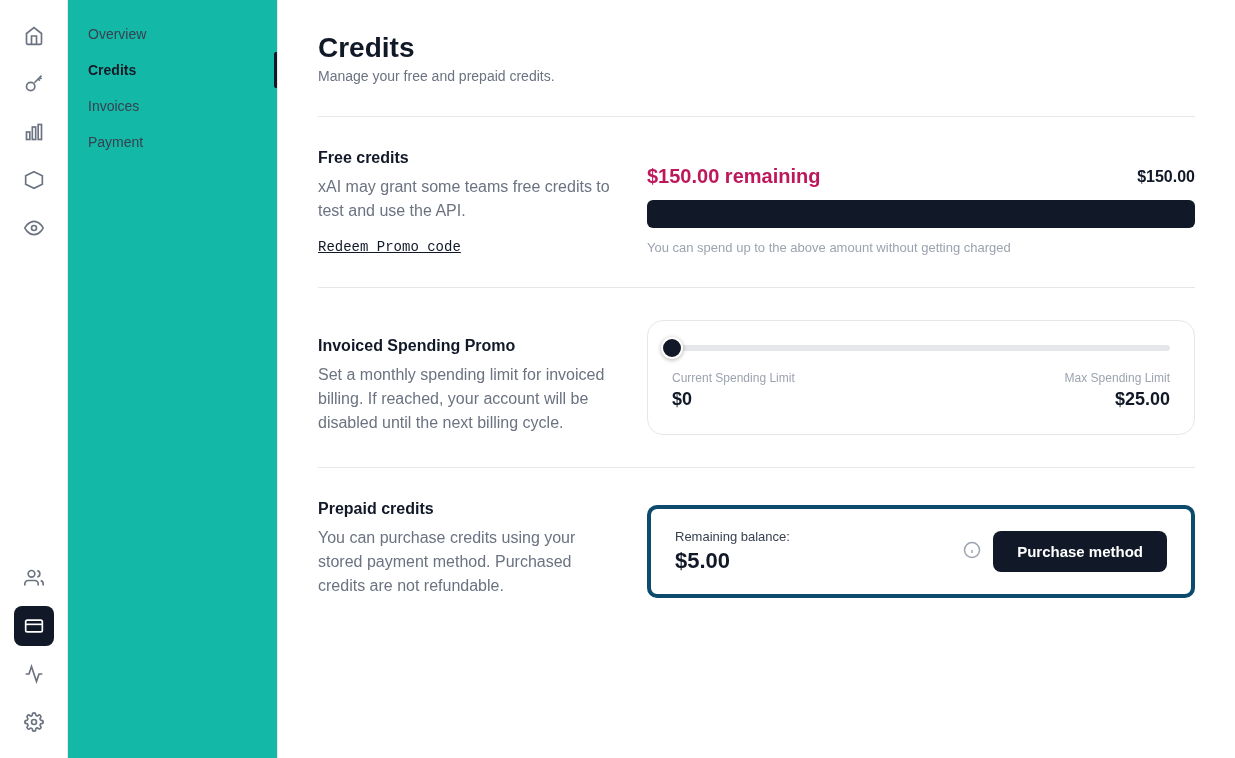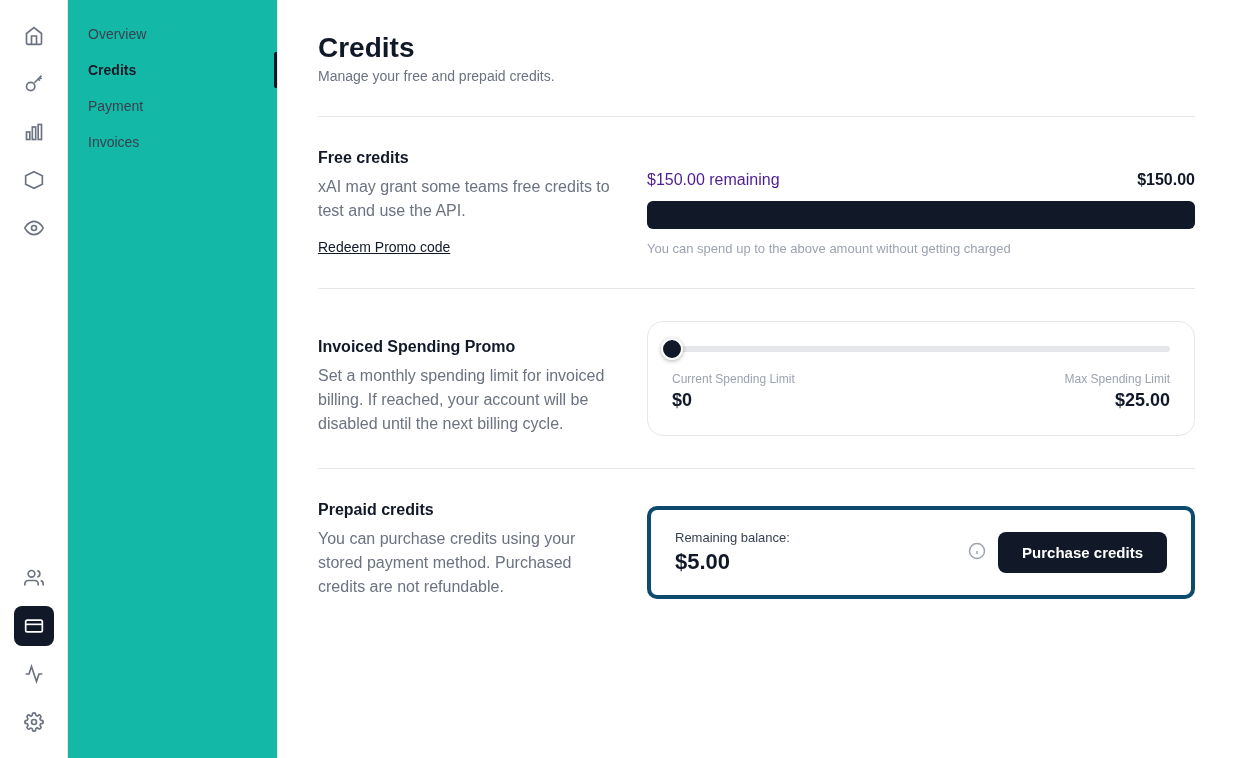--- a/index.html
+++ b/index.html
@@ -114,23 +114,23 @@
     }
 
     
     .credits-header {
       display: flex;
       justify-content: space-between;
       align-items: center;
       margin-bottom: 12px;
     }
     .credits-remaining {
-      font-size: 16px;
-      font-weight: 400;
-      color: #4c1d95;
+      font-size: 20px;
+      font-weight: 700;
+      color: #be185d;
     }
     .credits-amount {
       font-size: 16px;
       font-weight: 600;
       color: #111827;
     }
     .progress-bar-container {
       height: 28px;
       background: #111827;
       border-radius: 6px;
@@ -142,20 +142,21 @@
       color: #9ca3af;
       margin-top: 12px;
     }
     .redeem-link {
       display: inline-block;
       margin-top: 16px;
       font-size: 14px;
       color: #111827;
       text-decoration: underline;
       cursor: pointer;
+      font-family: Liberation Mono, monospace;
     }
 
     
     .spending-card {
       border: 1px solid #e5e7eb;
       border-radius: 16px;
       padding: 24px;
     }
     .slider-container {
       margin-bottom: 20px;
@@ -303,24 +304,24 @@
 </div>
 
 <div class="nav-panel">
   <div class="nav-item">
     <span>Overview</span>
   </div>
   <div class="nav-item active">
     <span>Credits</span>
   </div>
   <div class="nav-item">
+    <span>Invoices</span>
+  </div>
+  <div class="nav-item">
     <span>Payment</span>
-  </div>
-  <div class="nav-item">
-    <span>Invoices</span>
   </div>
 </div>
 
 <div class="main-content">
 
   <h1 class="page-title">Credits</h1>
   <p class="page-subtitle">Manage your free and prepaid credits.</p>
 
   <hr class="divider">
 
@@ -382,19 +383,19 @@
           <div class="balance-amount">$5.00</div>
         </div>
         <div class="prepaid-right">
           <span class="info-icon">
             <svg width="18" height="18" viewBox="0 0 24 24" fill="none" stroke="currentColor" stroke-width="2">
                 <circle cx="12" cy="12" r="10"></circle>
                 <line x1="12" y1="16" x2="12" y2="12"></line>
                 <line x1="12" y1="8" x2="12.01" y2="8"></line>
               </svg>
           </span>
-          <button class="purchase-btn">Purchase credits</button>
+          <button class="purchase-btn">Purchase method</button>
         </div>
       </div>
     </div>
   </div>
 
 </div>
 
 </body></html>

